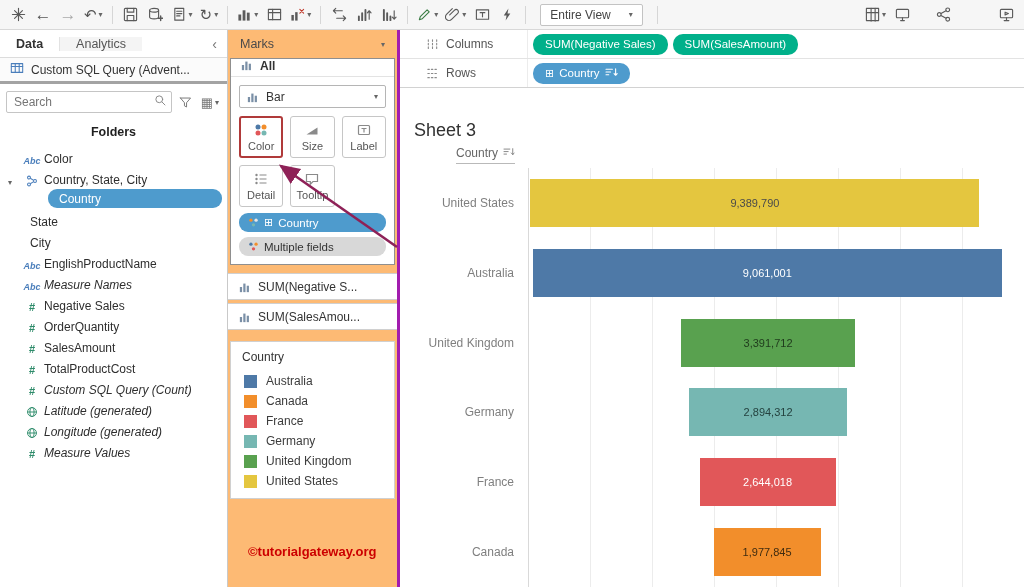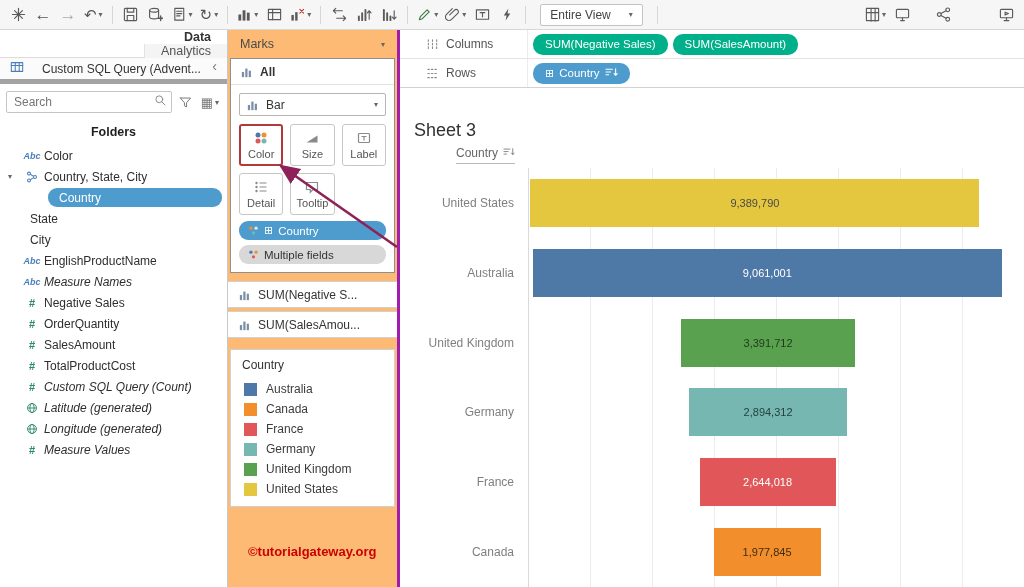--- a/index.html
+++ b/index.html
@@ -17,52 +17,52 @@
   .caret { font-size:8px; color:#666; margin-left:2px; }
   .tb-sep { width:1px; height:18px; background:#d6d6d6; margin:0 5px; flex:none; }
   .isvg { width:15px; height:15px; fill:none; stroke:#5a5a5a; stroke-width:1.2; stroke-linecap:round; stroke-linejoin:round; }
   .fit-select { height:22px; border:1px solid #c3c3c3; background:#fff; border-radius:2px; display:flex;
                 align-items:center; padding:0 9px; gap:16px; font-size:12px; color:#444; margin:0 8px; }
   .ml-auto { margin-left:auto; }
 
   
   .data-pane { position:absolute; top:30px; left:0; width:228px; bottom:0; background:#fff;
                border-right:1px solid #c9c9c9; overflow:hidden; }
-  .dp-tabs { display:flex; height:28px; border-bottom:1px solid #dcdcdc; align-items:flex-end;flex-direction:column; }
+  .dp-tabs { display:flex; height:28px; border-bottom:1px solid #dcdcdc; align-items:center; }
   .dp-tab { padding:0 16px; display:flex; align-items:center; font-size:12.5px; color:#333; }
   .dp-tab.active { font-weight:bold; background:#fff; }
   .dp-tab.inactive { color:#555; background:#f4f4f4; border-left:1px solid #e2e2e2; }
   .dp-collapse { margin-left:auto; padding:0 10px; display:flex; align-items:center; color:#777; font-size:14px; }
-  .dp-datasource { height:26px; display:flex; align-items:center; gap:18px; padding:0 10px; background:#fbfbfb;
-                   border-bottom:5px solid #a3a3a3; white-space:nowrap; overflow:hidden; color:#333; }
+  .dp-datasource { height:26px; display:flex; align-items:center; gap:7px; padding:0 10px; background:#fbfbfb;
+                   border-bottom:3px solid #a3a3a3; white-space:nowrap; overflow:hidden; color:#333; }
   .dp-searchrow { display:flex; align-items:center; padding:7px 6px 5px; gap:5px; }
   .searchbox { flex:1; height:22px; border:1px solid #c5c5c5; border-radius:2px; display:flex; align-items:center;
                background:#fff; padding:0 4px 0 7px; }
   .searchbox input { border:none; outline:none; flex:1; width:100%; font-size:12px; color:#333; font-family:inherit; background:transparent; }
   .sr-icon { display:inline-flex; align-items:center; color:#777; padding:0 2px; }
   .gridglyph { font-size:13px; color:#777; }
   .folders-label { font-weight:bold; font-size:12.5px; padding:7px 10px 6px; color:#1f1f1f;text-align:center; }
-  .field-row { height:21px; display:flex; align-items:center; padding-left:8px; color:#2e2e2e; white-space:nowrap; }
+  .field-row { height:21px; display:flex; align-items:flex-end; padding-left:8px; color:#2e2e2e; white-space:nowrap; }
   .sp { width:12px; flex:none; }
   .chev { width:12px; flex:none; font-size:8px; color:#666; }
   .fi { width:24px; flex:none; text-align:center; display:inline-flex; justify-content:center; align-items:center; }
   .fi.abc { color:#4a7ebb; font-size:9px; font-style:italic; font-weight:bold; }
   .fi.hash { color:#2e8b6a; font-weight:bold; font-size:11px; }
   .lbl.it { font-style:italic; }
   .field-row.indent2 .lbl { margin-left:22px; }
   .tree-pill { margin-left:40px; flex:1; margin-right:5px; background:var(--dim-pill,#4e9bcd); color:#fff;
                border-radius:9px; height:19px; display:flex; align-items:center; padding:0 11px; }
 
   
   .marks-pane { position:absolute; top:30px; left:228px; width:172px; bottom:0; background:#fdba74;
                 border-right:3px solid #a21caf; }
   .marks-header { height:28px; display:flex; align-items:center; justify-content:space-between;
                   padding:0 12px; color:#4a4a4a; font-size:12.5px; }
   .marks-card { background:#fff; border:1px solid #8f8f8f; margin:0 2px; padding-bottom:8px; }
-  .all-row { height:26px; border-bottom:1px solid #e3e3e3; display:flex; align-items:center; gap:7px;
+  .all-row { height:18px; border-bottom:1px solid #e3e3e3; display:flex; gap:7px;
              padding-left:10px; font-weight:bold; color:#333; }
   .mark-type { margin:8px; height:23px; border:1px solid #b5b5b5; border-radius:2px; display:flex;
                align-items:center; gap:7px; padding:0 7px; color:#333; background:#fff; }
   .mark-type .caret { margin-left:auto; }
   .btn-grid { margin:2px 8px 6px; display:grid; grid-template-columns:repeat(3,1fr); gap:7px; }
   .mark-btn { background:#fff; border:1px solid #c6c6c6; border-radius:3px; height:42px; display:flex;
               flex-direction:column; align-items:center; justify-content:center; gap:3px; font-size:11px; color:#555; }
   .mark-btn.color-btn { border:2px solid #b03a3a; }
   .mpill { margin:5px 8px 0; height:19px; border-radius:9px; display:flex; align-items:center; gap:5px;
            padding:0 9px; font-size:11.5px; }

